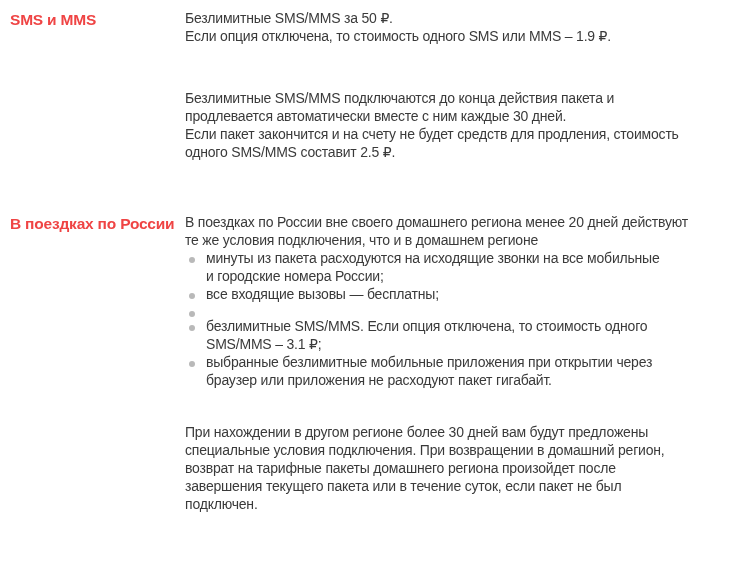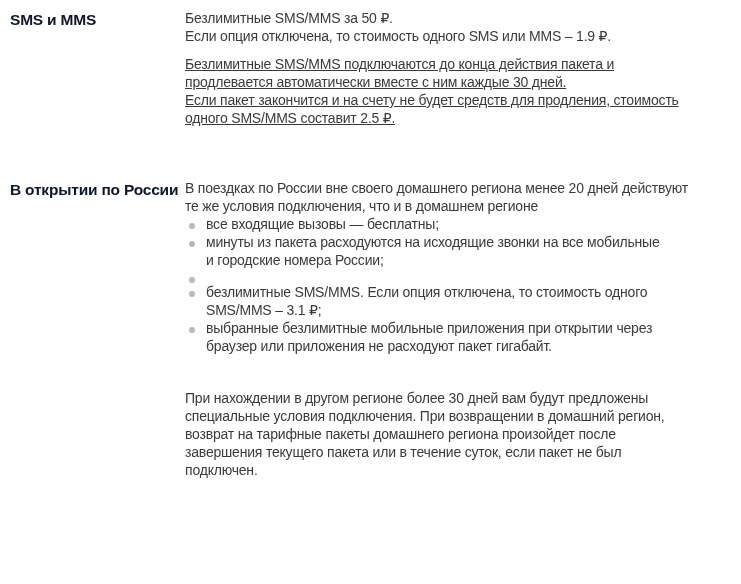--- a/index.html
+++ b/index.html
@@ -19,37 +19,36 @@
     display: grid;
     grid-template-columns: 175px 1fr;
     align-items: start;
   }
   .row + .row {
     margin-top: 52px;
   }
   .row-label {
     font-size: 15.5px;
     font-weight: bold;
-    color: #0f172a;
+    color: #ef4444;
     line-height: 22.4px;
     letter-spacing: -0.2px;
     white-space: nowrap;
   }
   .row-content {
     font-size: 14px;
     line-height: 18px;
     letter-spacing: -0.2px;
   }
   .para {
     margin: 0;
     white-space: pre;
   }
   .para-gap {
-    margin-top: 10px;
-    text-decoration: underline;
+    margin-top: 44px;
   }
   ul.cond-list {
     list-style: none;
     margin: 0;
     padding: 0;
   }
   ul.cond-list li {
     display: flex;
     align-items: flex-start;
   }
@@ -79,33 +78,33 @@
       <p class="para">Безлимитные SMS/MMS за 50 ₽.
 Если опция отключена, то стоимость одного SMS или MMS – 1.9 ₽.</p>
       <p class="para para-gap">Безлимитные SMS/MMS подключаются до конца действия пакета и
 продлевается автоматически вместе с ним каждые 30 дней.
 Если пакет закончится и на счету не будет средств для продления, стоимость
 одного SMS/MMS составит 2.5 ₽.</p>
     </div>
   </section>
 
   <section class="row">
-    <div class="row-label">В открытии по России</div>
+    <div class="row-label">В поездках по России</div>
     <div class="row-content">
       <p class="para">В поездках по России вне своего домашнего региона менее 20 дней действуют
 те же условия подключения, что и в домашнем регионе</p>
       <ul class="cond-list">
         <li>
           <span class="dot"></span>
-          <span class="li-text">все входящие вызовы — бесплатны;</span>
+          <span class="li-text">минуты из пакета расходуются на исходящие звонки на все мобильные
+и городские номера России;</span>
         </li>
         <li>
           <span class="dot"></span>
-          <span class="li-text">минуты из пакета расходуются на исходящие звонки на все мобильные
-и городские номера России;</span>
+          <span class="li-text">все входящие вызовы — бесплатны;</span>
         </li>
         <li>
           <span class="dot"></span>
         </li>
         <li>
           <span class="dot"></span>
           <span class="li-text">безлимитные SMS/MMS. Если опция отключена, то стоимость одного
 SMS/MMS – 3.1 ₽;</span>
         </li>
         <li>

